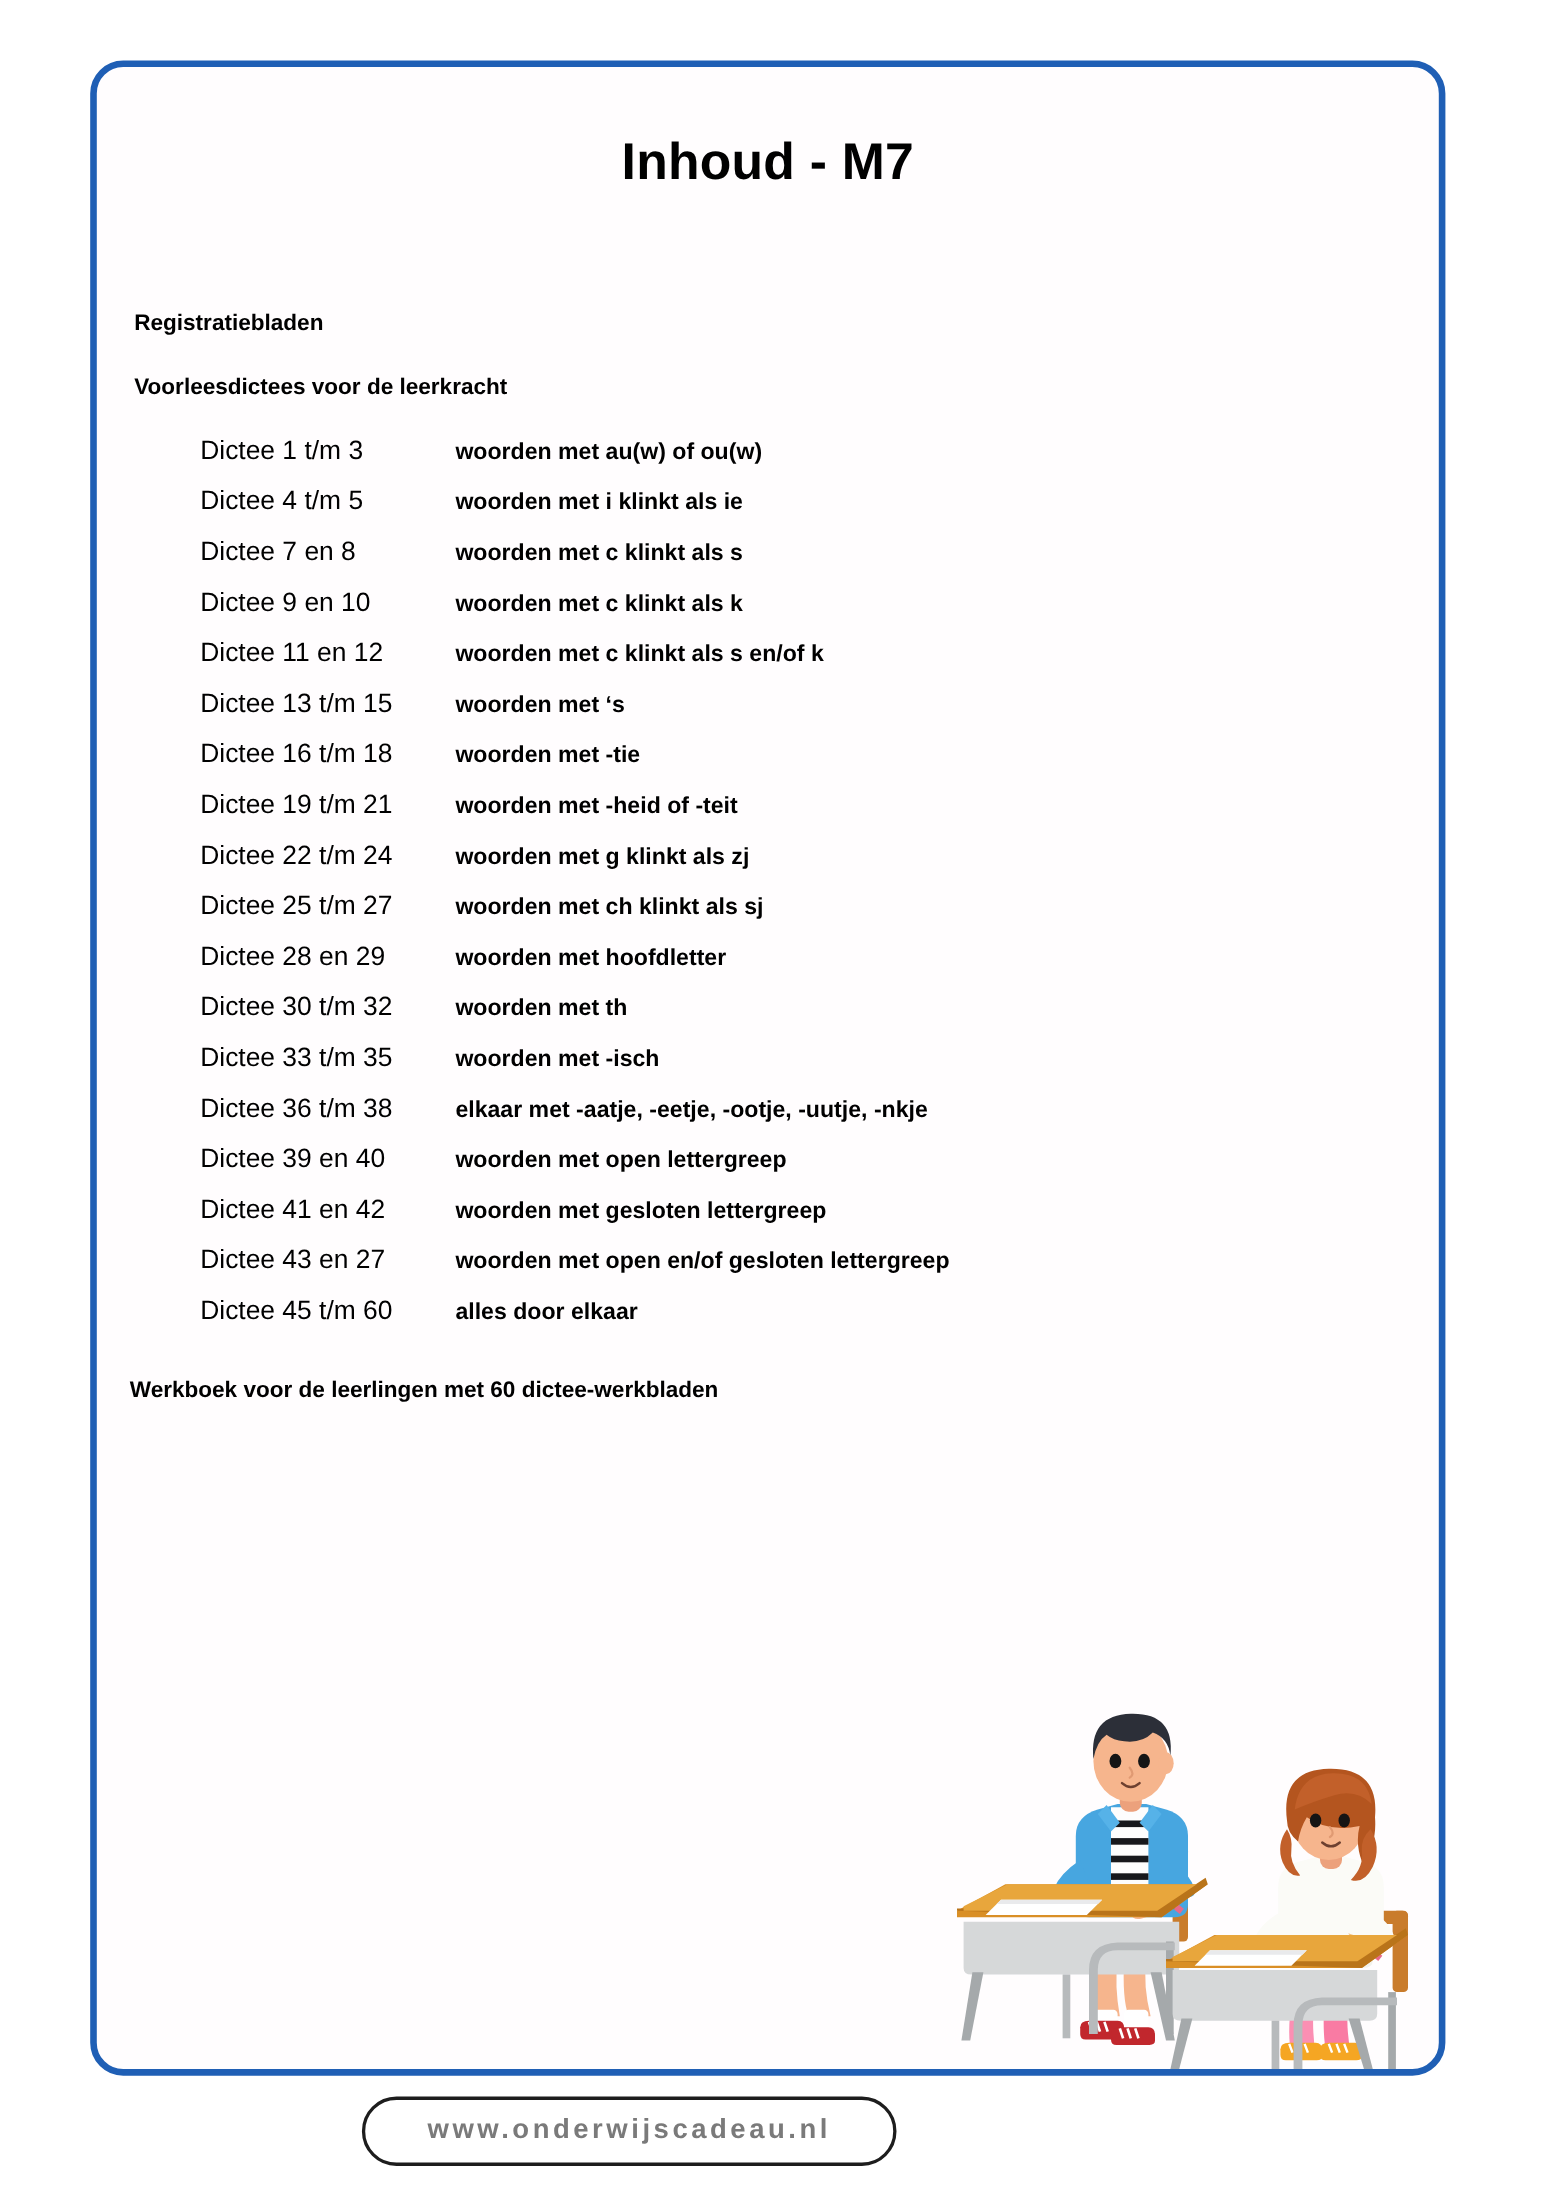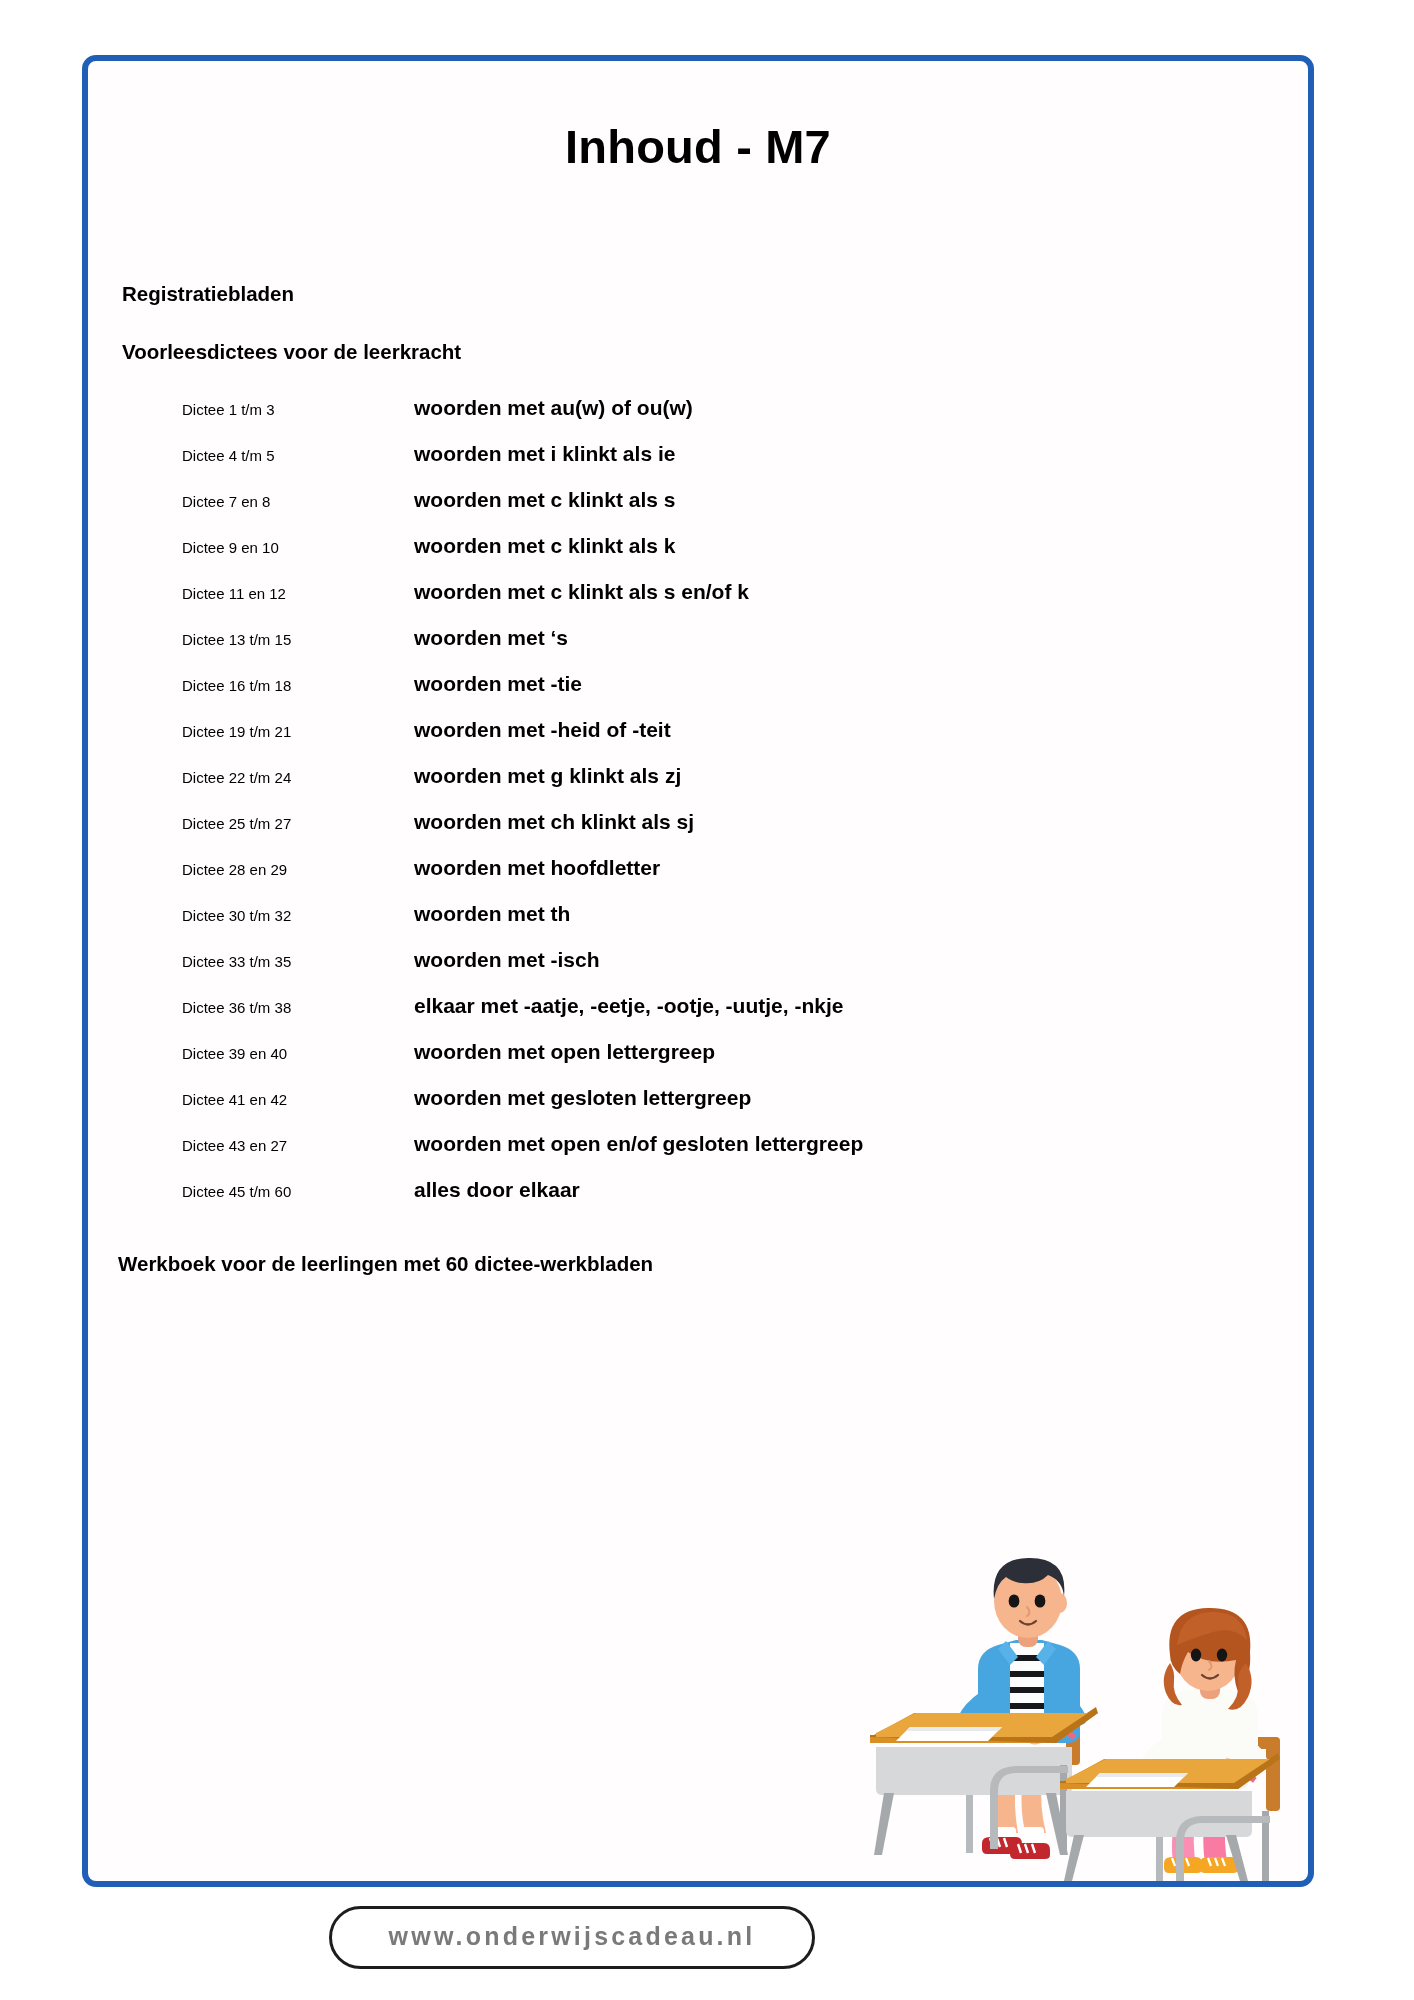--- a/index.html
+++ b/index.html
@@ -19,21 +19,21 @@
 
   
   .page {
     position: absolute;
     left: 82px;
     top: 55px;
     width: 1232px;
     height: 1832px;
     box-sizing: border-box;
     border: 6px solid #1f5fb5;
-    border-radius: 14px;
+    border-radius: 30px;
     background: #fffdfe;
     overflow: hidden;
   }
 
   
   .doc-title {
     margin: 0;
     padding-top: 58px;
     text-align: center;
     font-size: 47px;
@@ -58,21 +58,21 @@
     padding-left: 94px;
   }
   .dictee-row {
     display: flex;
     align-items: baseline;
     height: 46px;
   }
   .dictee-label {
     width: 232px;
     flex: 0 0 232px;
-    font-size: 15px;
+    font-size: 24px;
     font-weight: normal;
     color: #000;
     white-space: nowrap;
   }
   .dictee-desc {
     font-size: 21px;
     font-weight: bold;
     color: #000;
     white-space: nowrap;
   }

